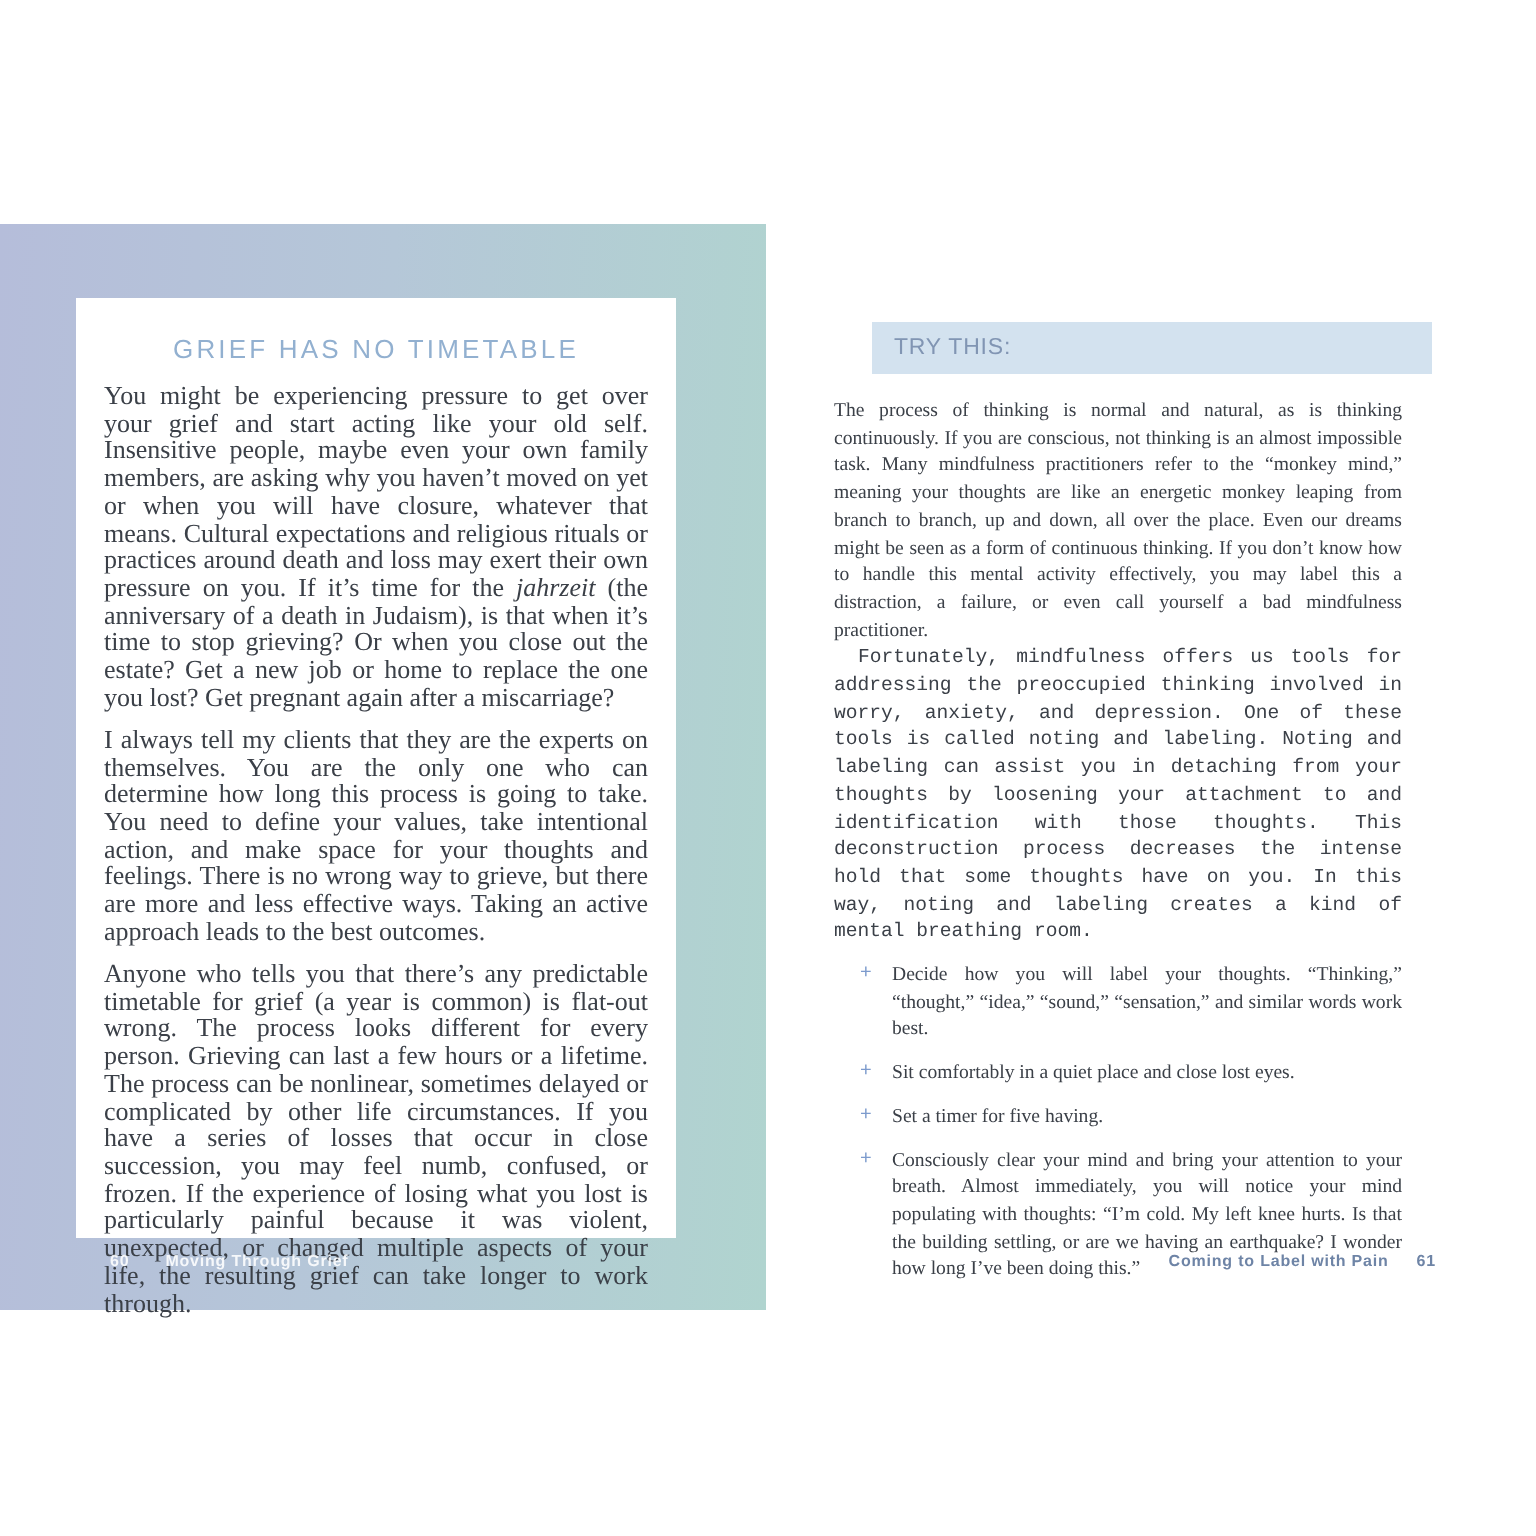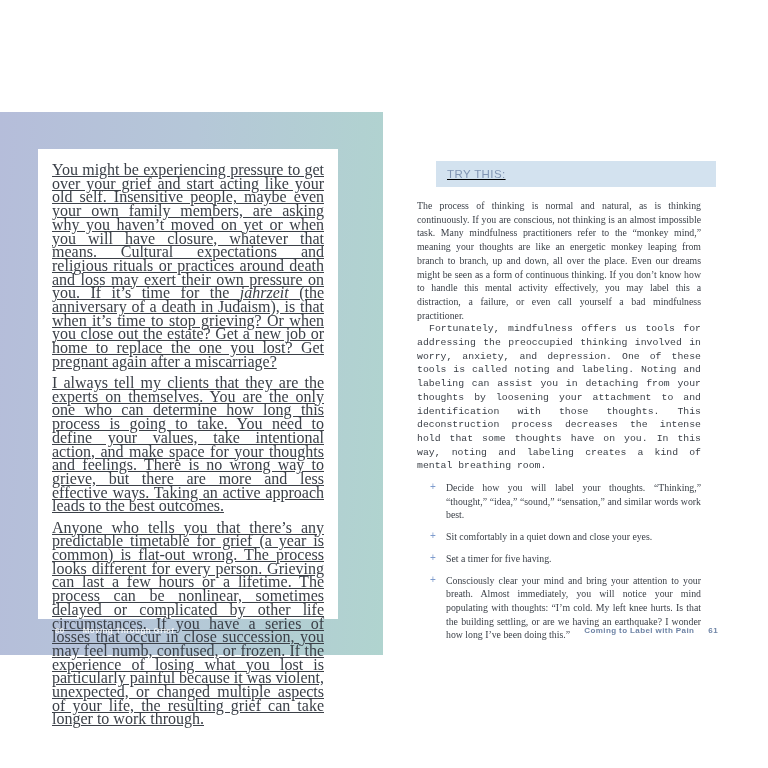--- a/index.html
+++ b/index.html
@@ -17,41 +17,41 @@
     position:absolute; left:38px; top:37px; width:300px; height:470px;
     background:#ffffff; box-sizing:border-box; padding:14px 14px 0 14px;
   }
   .card h1 {
     margin:4px 0 9px 0; text-align:center;
     font-family:"Liberation Sans", sans-serif;
     font-size:13px; font-weight:normal; letter-spacing:1.6px;
     color:#92b0d0; white-space:nowrap;
   }
   .body-copy p {
-    margin:0 0 7.5px 0; font-size:16px; line-height:13.7px;
-    color:#3b4048; text-align:justify;text-decoration:underline;
+    margin:0 0 7.5px 0; font-size:13px; line-height:13.7px;
+    color:#3b4048; text-align:justify;
   }
   .body-copy p em { font-style:italic; }
 
   .footer {
     position:absolute; top:626px;
     font-family:"Liberation Sans", sans-serif;
     font-size:8px; font-weight:bold; letter-spacing:0.4px; white-space:nowrap;
   }
   .footer-left { left:55px; color:rgba(255,255,255,0.88); }
   .footer-left .runhead { margin-left:18px; }
   .footer-right { right:50px; color:#6e84a6; }
   .footer-right .pagenum { margin-left:14px;margin-top:14px; }
 
   
   .try-band {
     position:absolute; left:436px; top:161px; width:280px; height:26px;
     background:#d3e2ef; box-sizing:border-box;
     display:flex; align-items:center; padding-left:11px;
-    font-family:"Liberation Sans", sans-serif; font-size:11.5px; white-space:nowrap;text-decoration:underline;
+    font-family:"Liberation Sans", sans-serif; font-size:11.5px; white-space:nowrap;
   }
   .try-label { color:#8195b3; letter-spacing:0.4px; margin-right:6px; }
   .try-title { color:#4a6fb0; font-weight:bold; letter-spacing:0.2px; }
 
   .right-body {
     position:absolute; left:417px; top:199px; width:284px;
     font-size:9.8px; line-height:13.7px; color:#3b4048; text-align:justify;
   }
   .right-body p { margin:0; }
   .right-body p.indent { text-indent:12px;font-family:Liberation Mono, monospace; }
@@ -66,20 +66,21 @@
     font-size:10px; color:#7d9bcd;
   }
 </style>
 </head>
 <body>
 
 <div class="canvas">
 
   <div class="left-band">
     <div class="card">
+      <h1>GRIEF HAS NO TIMETABLE</h1>
       <div class="body-copy" id="left-body">
           <p><span>You might be experiencing pressure to get over your grief and start acting like your old self. Insensitive people, maybe even your own family members, are asking why you haven’t moved on yet or when you will have closure, whatever that means. Cultural expectations and religious rituals or practices around death and loss may exert their own pressure on you. If it’s time for the </span><em>jahrzeit</em><span> (the anniversary of a death in Judaism), is that when it’s time to stop grieving? Or when you close out the estate? Get a new job or home to replace the one you lost? Get pregnant again after a miscarriage?</span></p>
           <p><span>I always tell my clients that they are the experts on themselves. You are the only one who can determine how long this process is going to take. You need to define your values, take intentional action, and make space for your thoughts and feelings. There is no wrong way to grieve, but there are more and less effective ways. Taking an active approach leads to the best outcomes.</span></p>
           <p><span>Anyone who tells you that there’s any predictable timetable for grief (a year is common) is flat-out wrong. The process looks different for every person. Grieving can last a few hours or a lifetime. The process can be nonlinear, sometimes delayed or complicated by other life circumstances. If you have a series of losses that occur in close succession, you may feel numb, confused, or frozen. If the experience of losing what you lost is particularly painful because it was violent, unexpected, or changed multiple aspects of your life, the resulting grief can take longer to work through.</span></p>
         </div>
     </div>
   </div>
   <div class="footer footer-left">
     <span>60</span><span class="runhead">Moving Through Grief</span>
   </div>
@@ -88,21 +89,21 @@
     <span class="try-label">TRY THIS:</span>
   </div>
 
   <div class="right-body">
     <div id="right-paras">
         <p><span>The process of thinking is normal and natural, as is thinking continuously. If you are conscious, not thinking is an almost impossible task. Many mindfulness practitioners refer to the “monkey mind,” meaning your thoughts are like an energetic monkey leaping from branch to branch, up and down, all over the place. Even our dreams might be seen as a form of continuous thinking. If you don’t know how to handle this mental activity effectively, you may label this a distraction, a failure, or even call yourself a bad mindfulness practitioner.</span></p>
         <p class="indent"><span>Fortunately, mindfulness offers us tools for addressing the preoccupied thinking involved in worry, anxiety, and depression. One of these tools is called noting and labeling. Noting and labeling can assist you in detaching from your thoughts by loosening your attachment to and identification with those thoughts. This deconstruction process decreases the intense hold that some thoughts have on you. In this way, noting and labeling creates a kind of mental breathing room.</span></p>
       </div>
     <div class="bullets" id="bullet-list">
         <div class="bullet"><span class="plus">+</span><span>Decide how you will label your thoughts. “Thinking,” “thought,” “idea,” “sound,” “sensation,” and similar words work best.</span></div>
-        <div class="bullet"><span class="plus">+</span><span>Sit comfortably in a quiet down and close your eyes.</span></div>
+        <div class="bullet"><span class="plus">+</span><span>Sit comfortably in a quiet place and close lost eyes.</span></div>
         <div class="bullet"><span class="plus">+</span><span>Set a timer for five having.</span></div>
         <div class="bullet"><span class="plus">+</span><span>Consciously clear your mind and bring your attention to your breath. Almost immediately, you will notice your mind populating with thoughts: “I’m cold. My left knee hurts. Is that the building settling, or are we having an earthquake? I wonder how long I’ve been doing this.”</span></div>
       </div>
   </div>
 
   <div class="footer footer-right">
     <span>Coming to Label with Pain</span><span class="pagenum">61</span>
   </div>
 
 </div>

